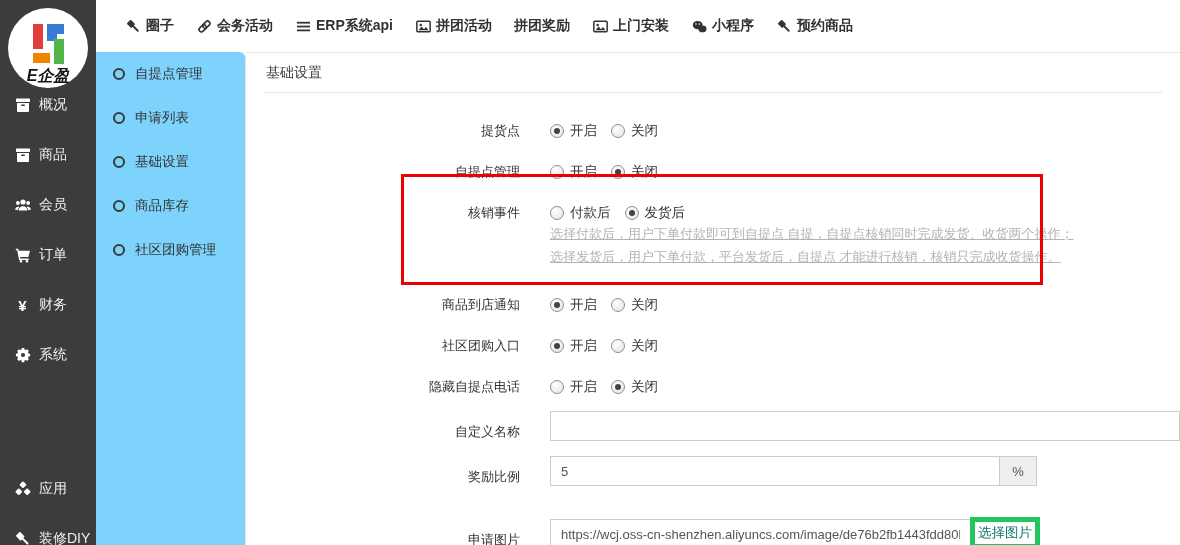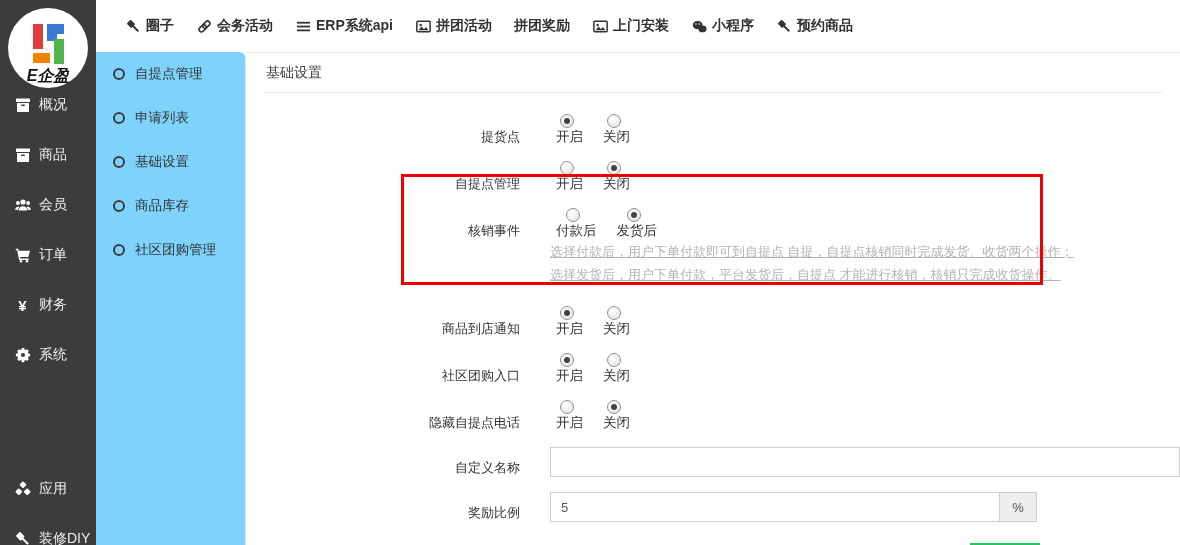--- a/index.html
+++ b/index.html
@@ -39,21 +39,21 @@
 
   
   .content { position:absolute; left:246px; top:52px; width:934px; height:493px;
     border-top:1px solid #e6e6e6; background:#fff; }
   .panel-title { margin:0 18px; padding:11px 2px 10px 2px; border-bottom:1px solid #e8e8e8;
     font-size:14px; color:#404040; }
   .form { padding-top:21px; }
   .row { display:flex; align-items:flex-end; min-height:26px; margin-bottom:15px; }
   .row-label { width:304px; padding-right:30px; text-align:right; font-size:13px;
     color:#333; flex:none; }
-  .opt { display:flex; align-items:center; margin-right:14px; cursor:pointer;flex-direction:column; }
+  .opt { display:flex; align-items:center; margin-right:14px; cursor:pointer; }
   .radio { width:14px; height:14px; border-radius:50%; border:1px solid #8f8f8f;
     background:radial-gradient(circle at 35% 30%, #ffffff, #e2e2e2); position:relative; flex:none; }
   .radio.checked::after { content:""; position:absolute; left:3px; top:3px; width:6px;
     height:6px; border-radius:50%; background:#424242; }
   .opt .txt { margin-left:6px; font-size:13.5px; color:#333; }
   .verify-block { margin-top:1px; margin-bottom:20px; }
   .verify-block .row { margin-bottom:0; }
   .help { margin-left:304px; font-size:13px; color:#b3b3b3; line-height:23px;text-decoration:underline; }
   .text-input { height:30px; border:1px solid #ccc; background:#fff; font-size:13px;
     color:#555; padding:0 10px; outline:none; font-family:inherit; }
@@ -363,21 +363,21 @@
           <span class="radio checked"></span>
           <span class="txt">关闭</span>
         </div>
       </div>
 
       <div class="row">
         <div class="row-label">自定义名称</div>
         <input class="text-input input-wide" type="text" value="" style="">
       </div>
 
-      <div class="row row-tight" style="margin-bottom:21px">
+      <div class="row row-tight" style="margin-bottom:31px">
         <div class="row-label">奖励比例</div>
         <input class="text-input input-ratio" type="text" value="5" style="">
         <span class="addon">%</span>
       </div>
 
       <div class="row">
         <div class="row-label">申请图片</div>
         <input class="text-input input-url" type="text" value="https://wcj.oss-cn-shenzhen.aliyuncs.com/image/de76b2fb1443fdd80b4ca" style="">
         <button class="pick-btn">选择图片</button>
       </div>

